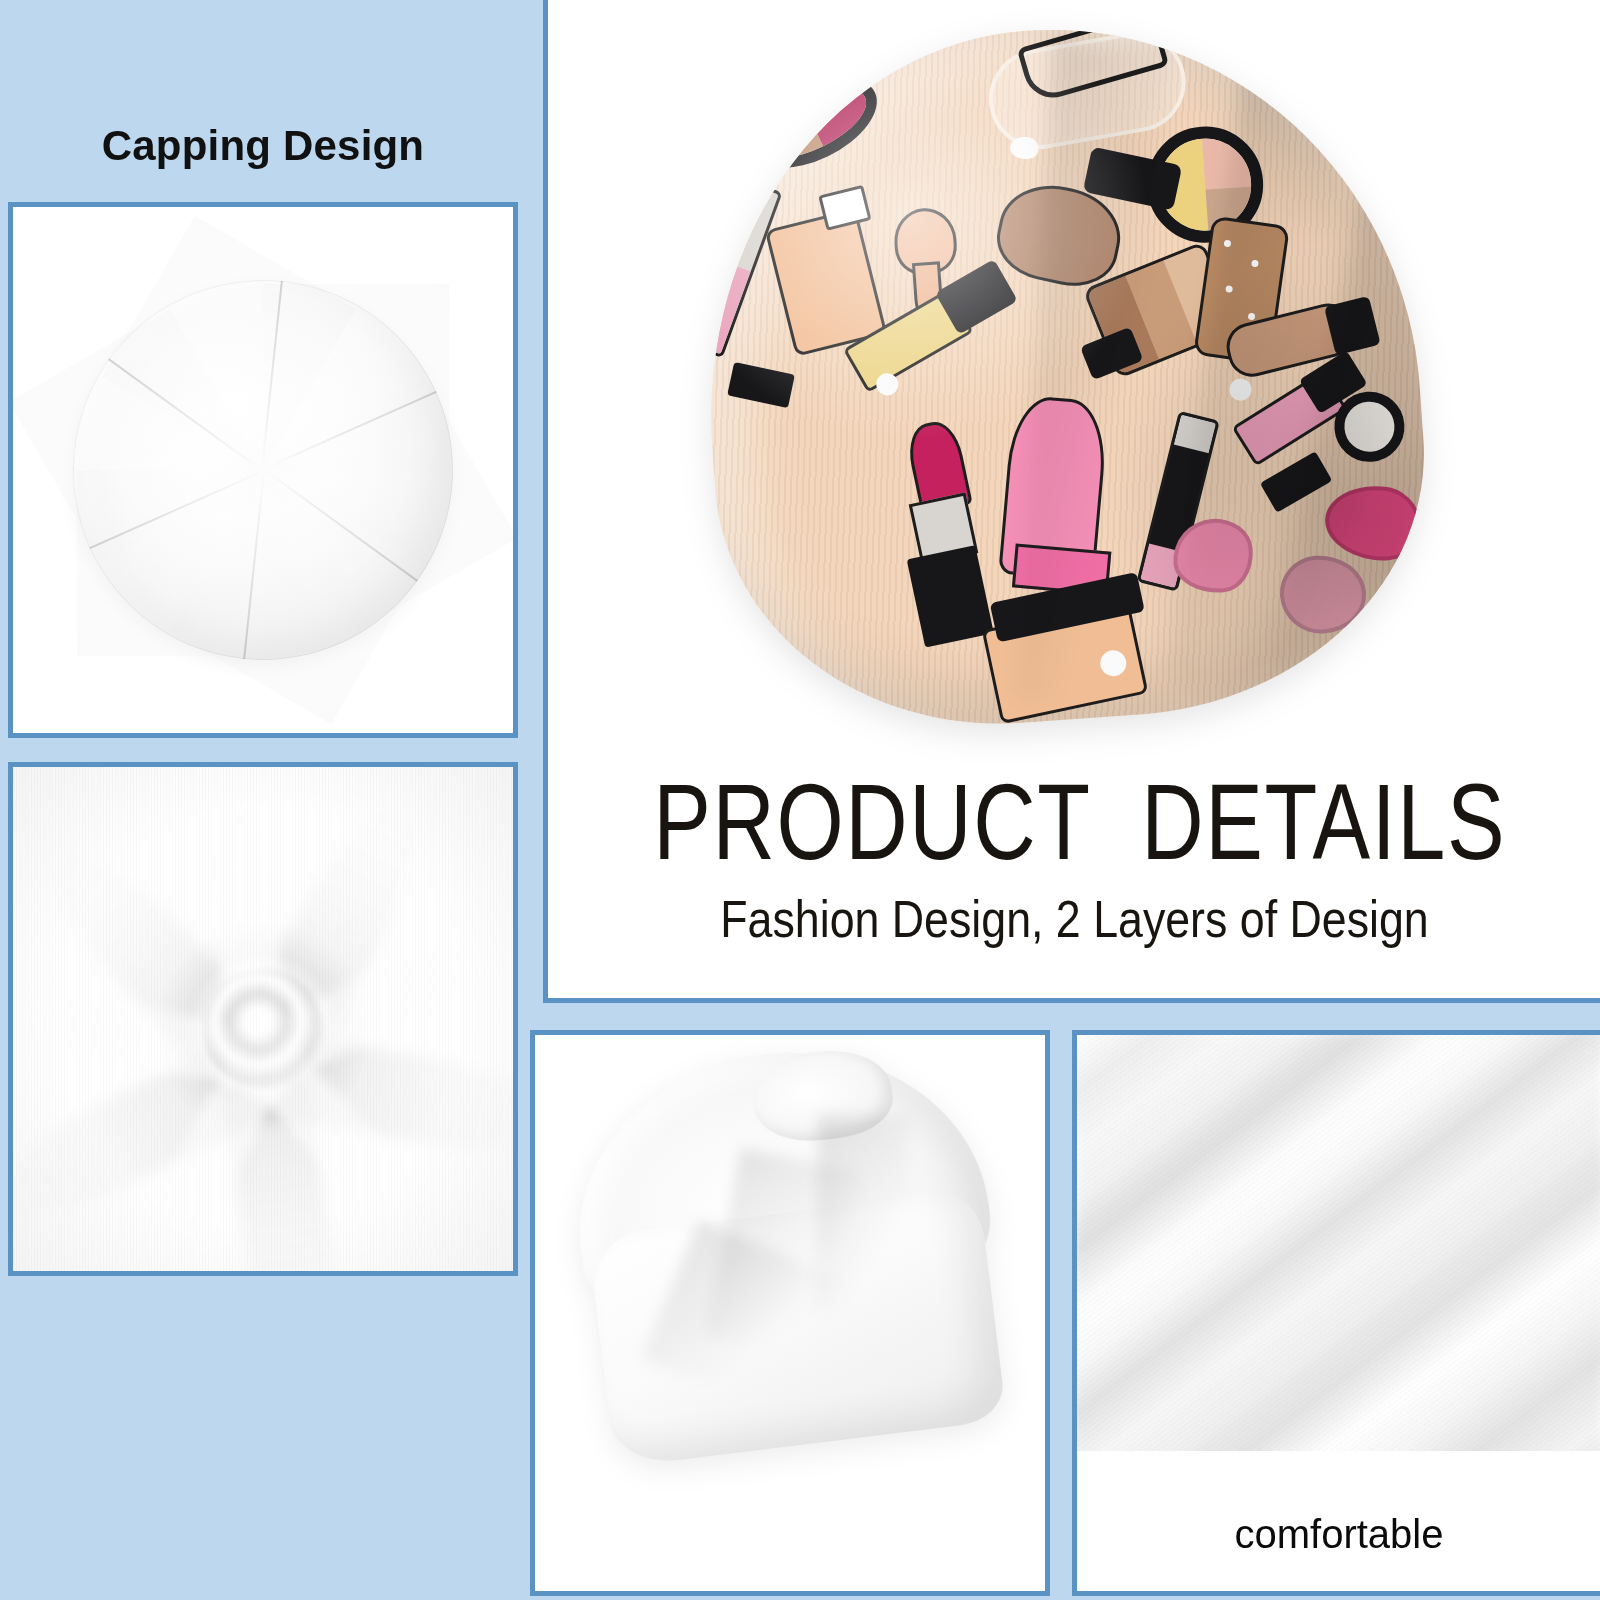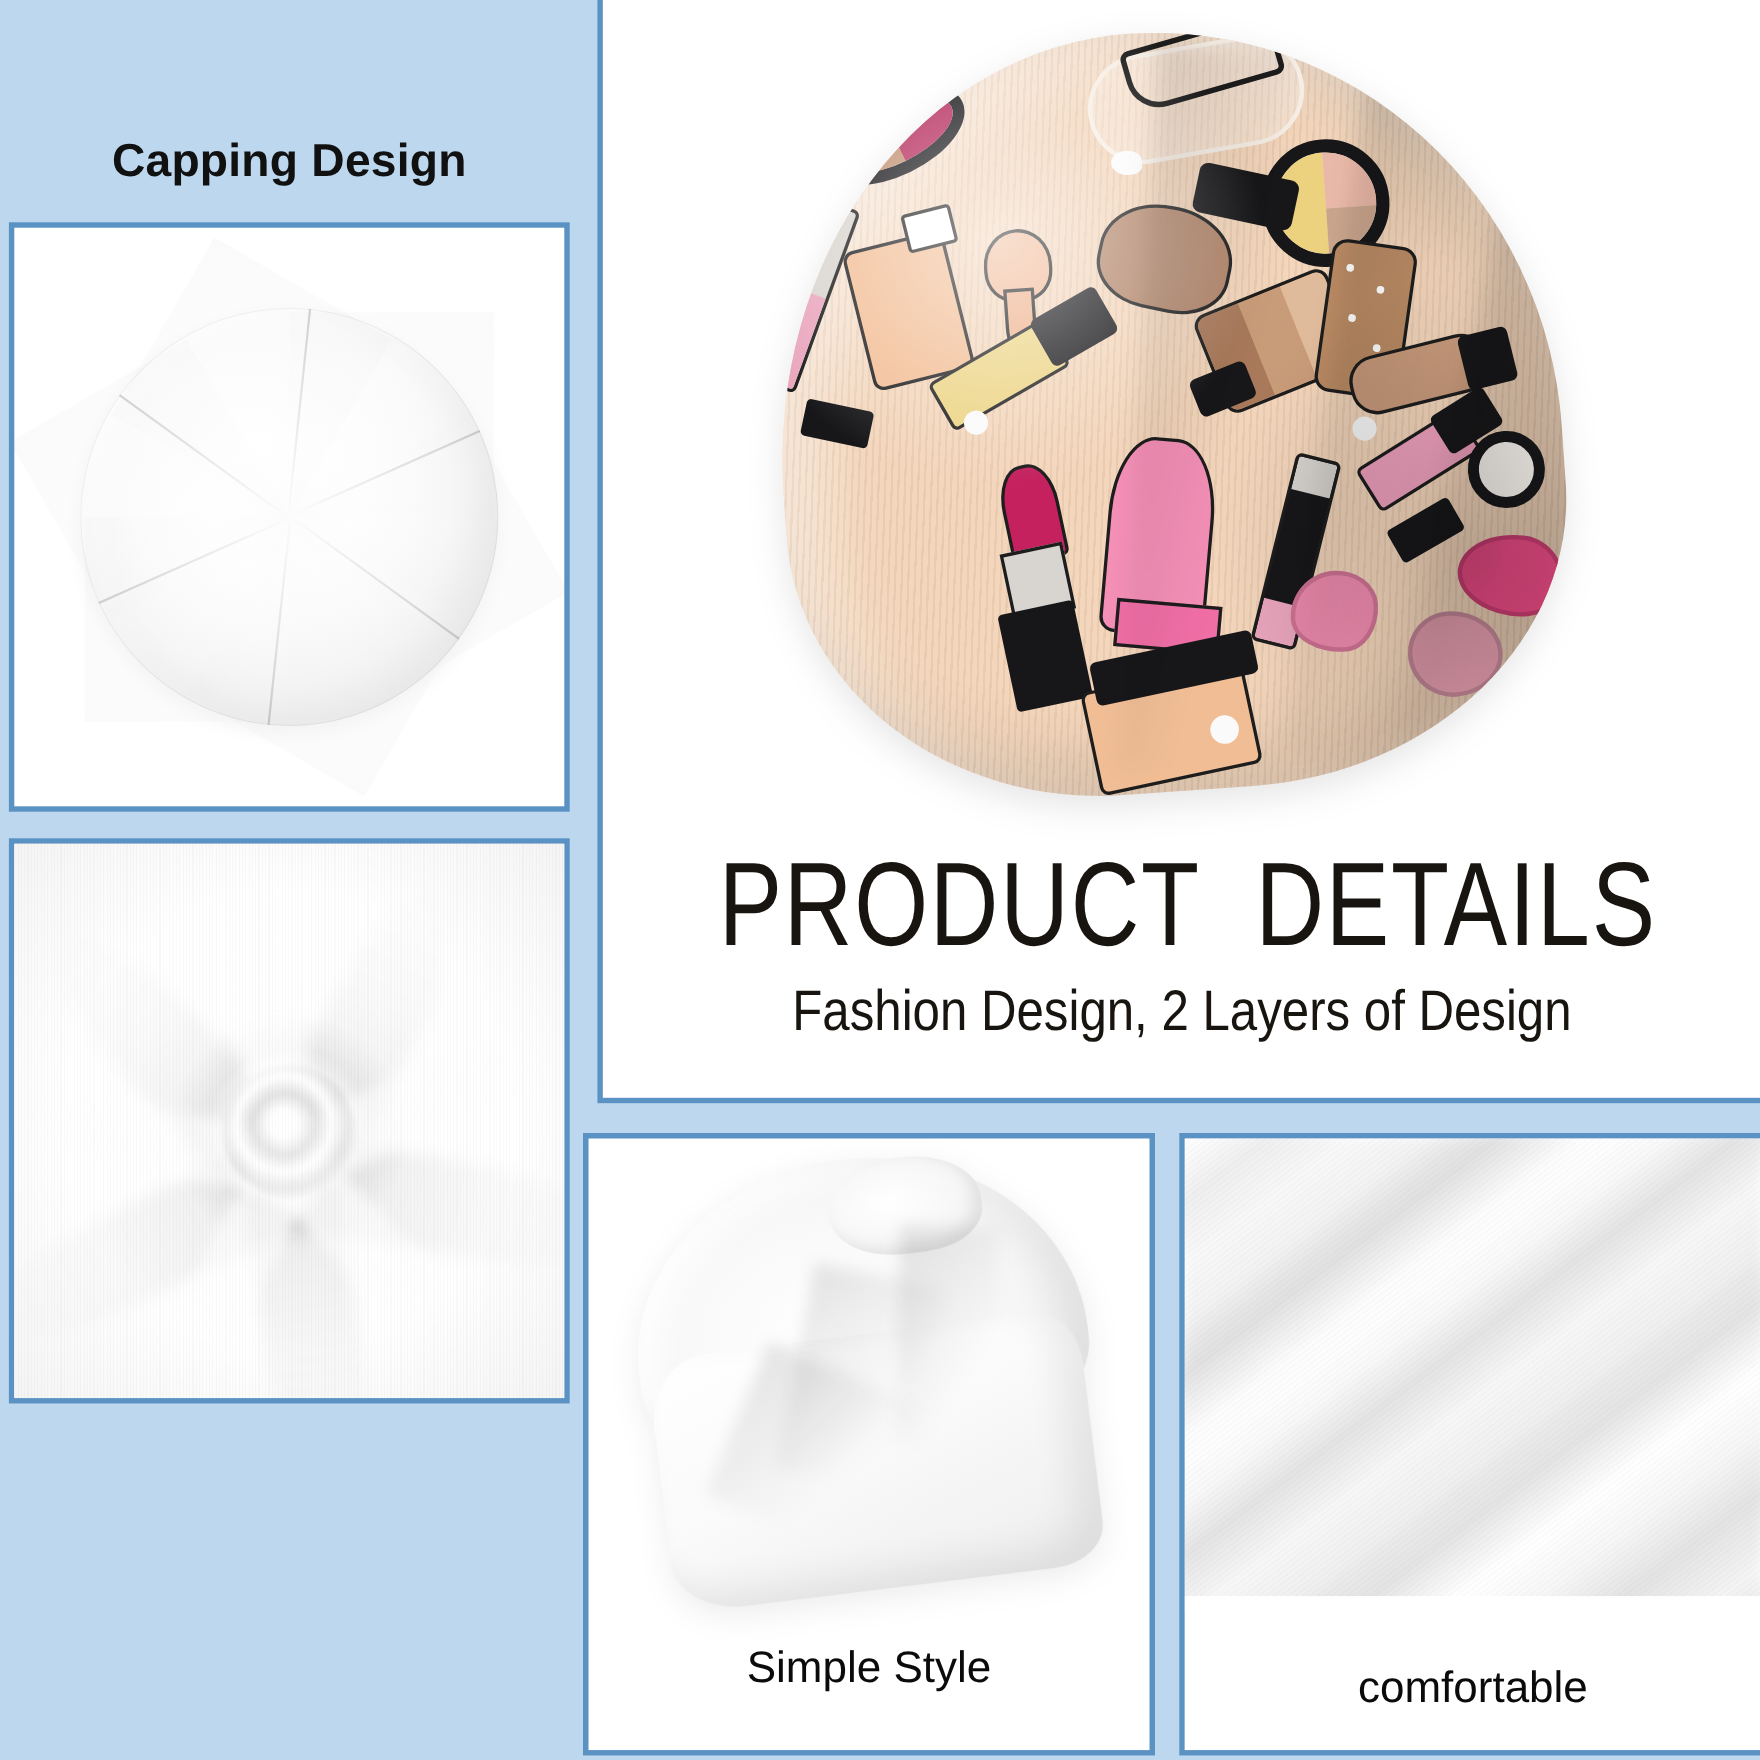--- a/index.html
+++ b/index.html
@@ -379,21 +379,20 @@
 
   <div class="panel" id="p-simple">
     <div class="sbeanie">
       <div class="cr"></div>
       <div class="nub"></div>
       <div class="bd"></div>
       <div class="wr" style="left:34%;top:26%;width:120px;height:190px;transform:rotate(18deg)"></div>
       <div class="wr" style="left:58%;top:18%;width:90px;height:200px;transform:rotate(8deg)"></div>
       <div class="wr" style="left:18%;top:46%;width:150px;height:150px;transform:rotate(30deg)"></div>
     </div>
-    <div class="cap" style="left:0;right:0;bottom:52px;">Simple Style</div>
   </div>
 
   <div class="panel" id="p-breathe">
     <div class="drape">
       <div class="soft"></div>
       <div class="twill"></div>
     </div>
     <div class="labelband"></div>
     <div class="cap" style="left:0;right:0;bottom:34px;">comfortable</div>
   </div>

